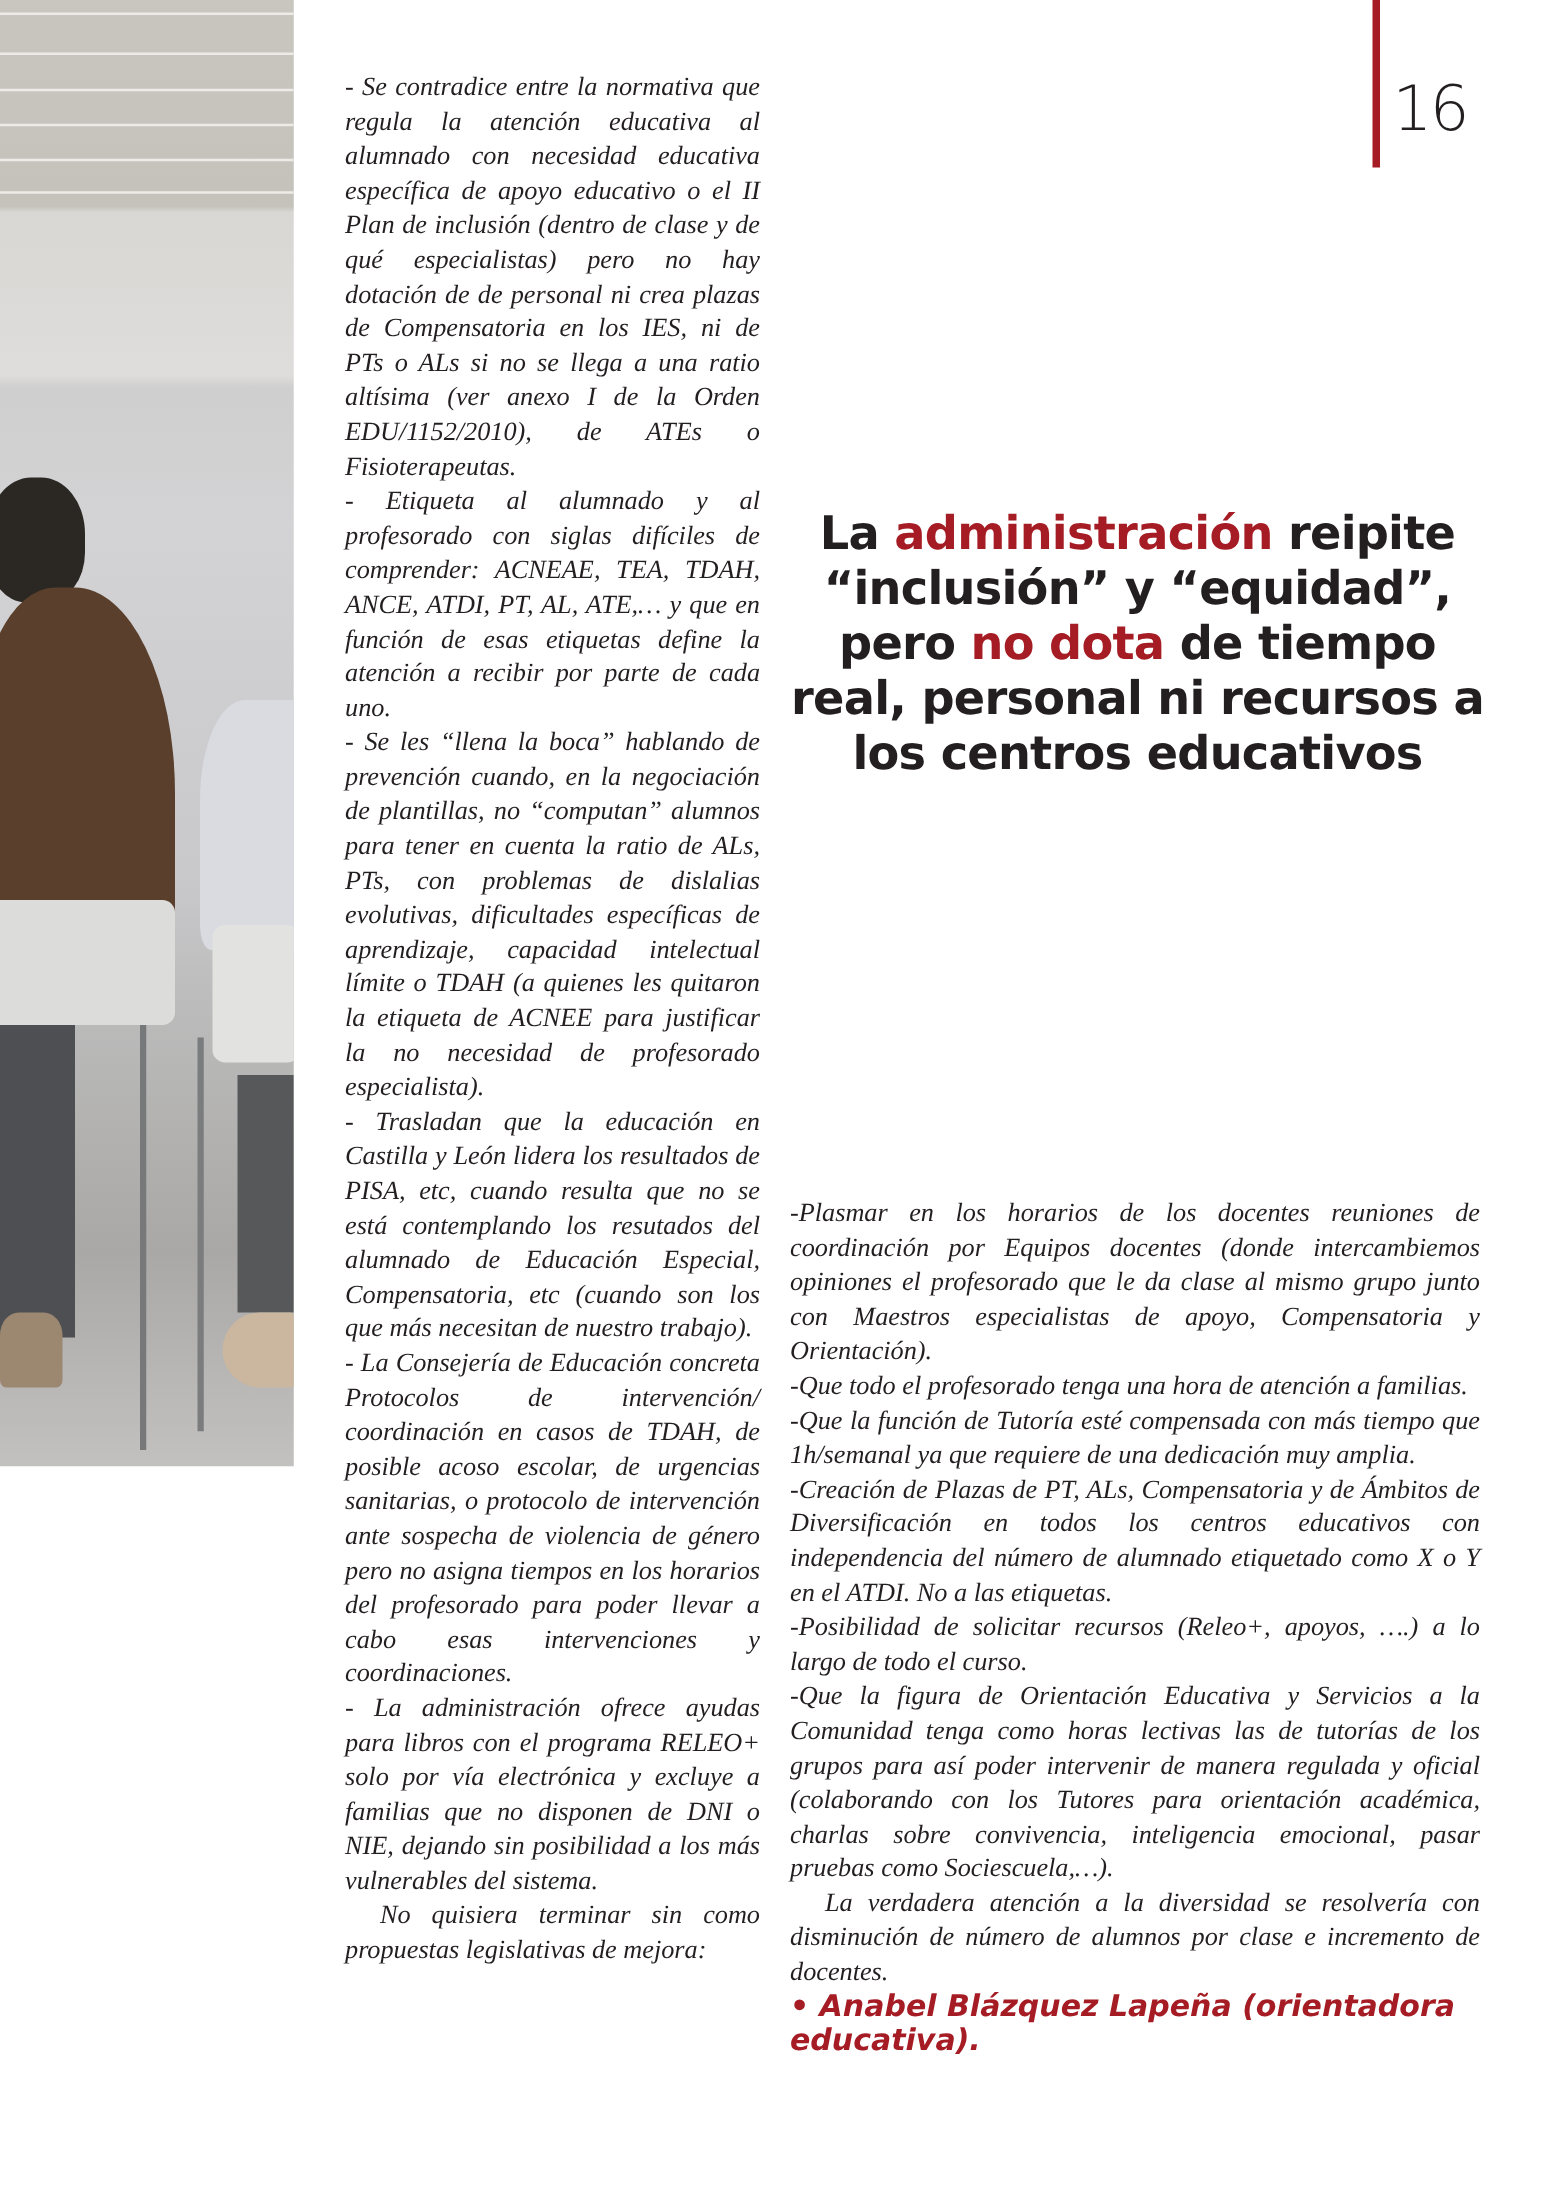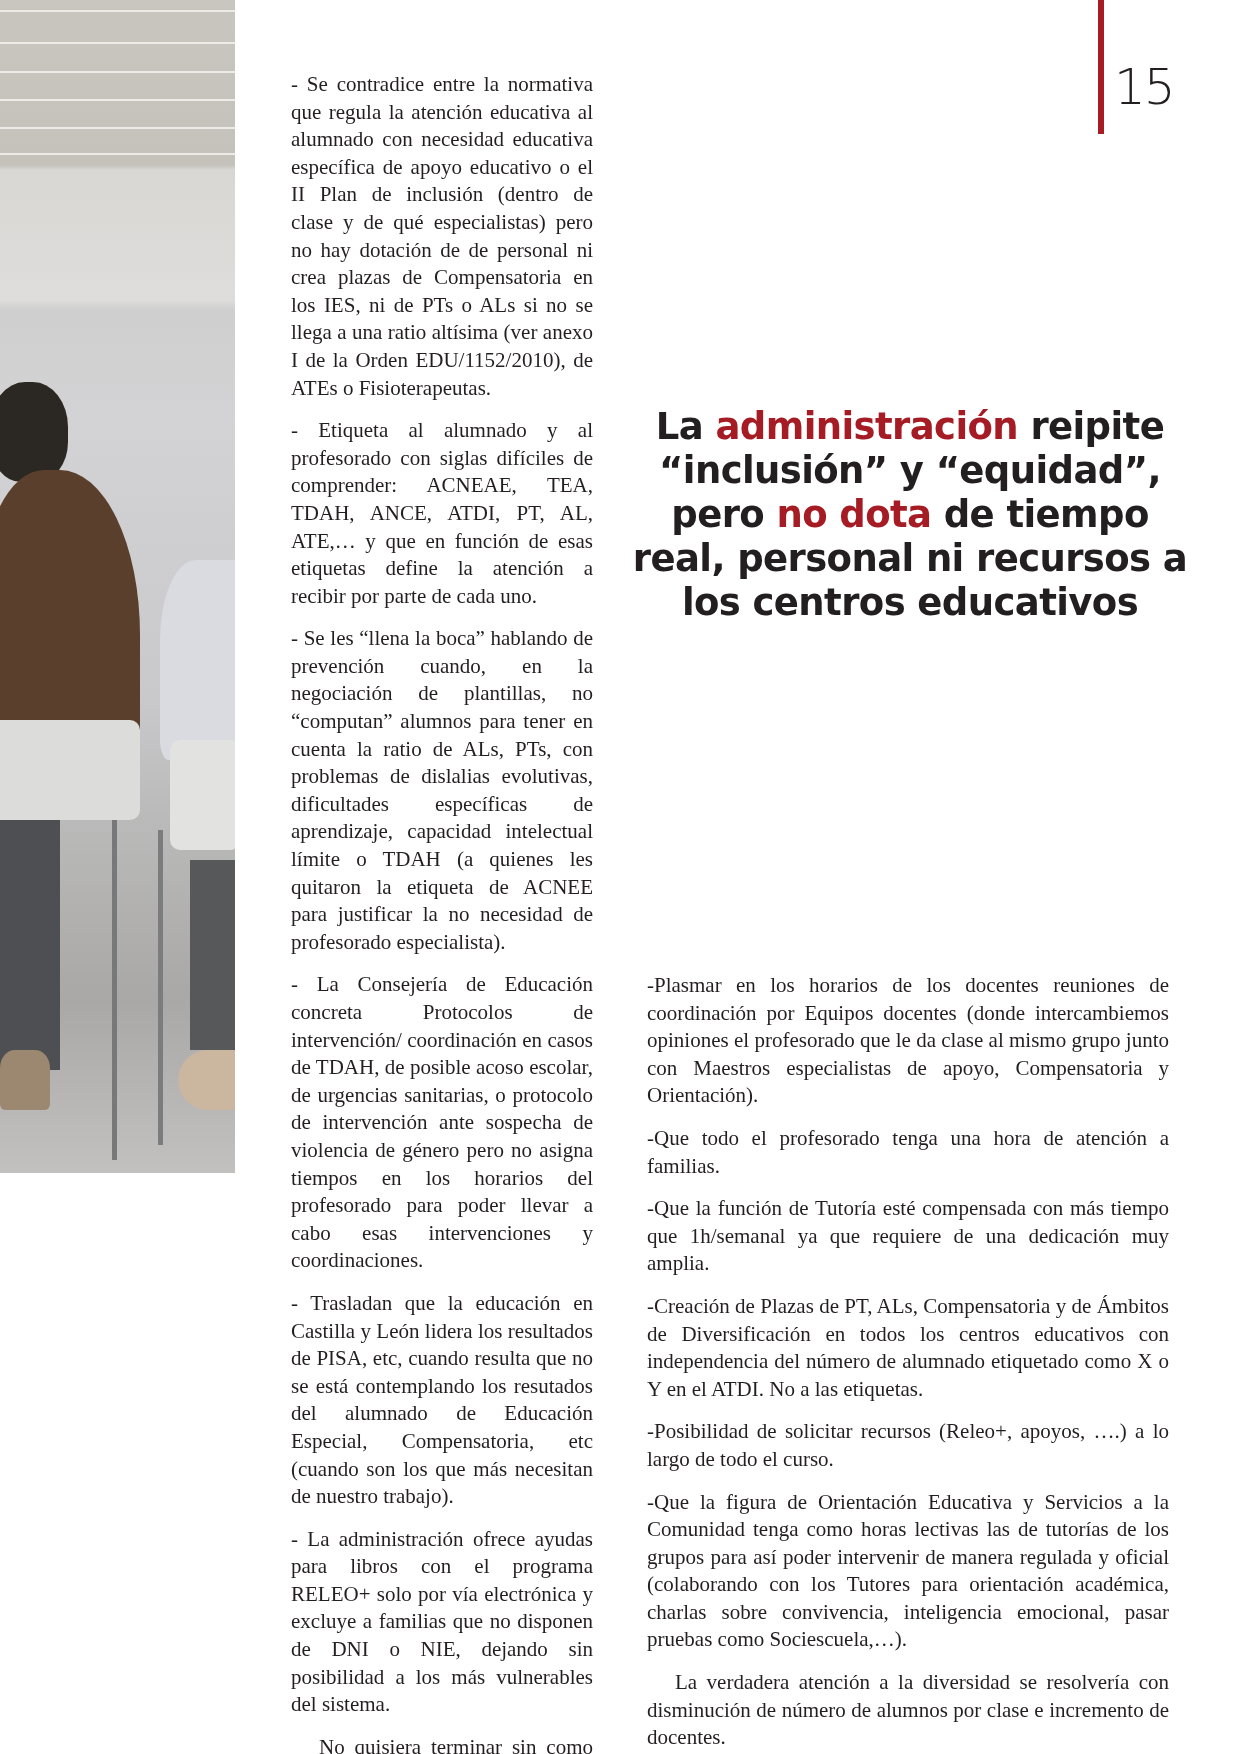--- a/index.html
+++ b/index.html
@@ -6,21 +6,21 @@
   body { width:1241px; height:1754px; background:#ffffff; position:relative; overflow:hidden; font-family:"Liberation Serif", serif; color:#231f20; }
   .photo { position:absolute; left:0; top:0; width:235px; height:1173px; overflow:hidden;
     background: linear-gradient(180deg, #c9c6c0 0px, #c5c2bb 165px, #d8d7d4 170px, #dedddb 300px, #cfcfcf 310px, #d3d3d5 420px, #c9c9cc 700px, #bcbcbc 800px, #a9a8a6 1000px, #c2c1bf 1173px); }
   .photo .slat { position:absolute; left:0; width:100%; height:2px; background:#ecebe8; }
   .photo .fig { position:absolute; }
   .redbar { position:absolute; left:1098px; top:0; width:6px; height:134px; background:#a61c24; }
   .pagenum { position:absolute; left:1114px; top:58px; font-family:"DejaVu Sans", sans-serif; font-weight:200; font-size:50px; color:#231f20; letter-spacing:-2px; }
   .col { position:absolute; font-size:21px; line-height:27.6px; text-align:justify; hyphens:manual; }
   .col-left { left:276px; top:56px; width:332px; }
   .col-right { left:632px; top:957px; width:552px; }
-  .col p { margin:15px; }
+  .col p { margin:0;font-style:italic; }
   .col p.indent { text-indent:28px; }
   .headline { position:absolute; left:630px; top:405px; width:560px; text-align:center; font-family:"DejaVu Sans", sans-serif; font-weight:bold; font-size:37px; line-height:44px; color:#231f20; letter-spacing:-0.6px; }
   .headline .hl { color:#a61c24; }
   .author { font-family:"DejaVu Sans", sans-serif; font-weight:bold; color:#a61c24; font-size:24px; text-align:left; margin-top:2px; }
 </style>
 </head>
 <body>
 
 <div class="photo">
   <div class="slat" style="top:10px"></div>
@@ -36,28 +36,28 @@
   <div class="fig" style="left:170px;top:740px;width:70px;height:110px;border-radius:10px;background:#e2e2e0;"></div>
   <div class="fig" style="left:0px;top:820px;width:60px;height:250px;background:#4d4f52;"></div>
   <div class="fig" style="left:190px;top:860px;width:45px;height:190px;background:#56585a;"></div>
   <div class="fig" style="left:112px;top:820px;width:5px;height:340px;background:#77787a;"></div>
   <div class="fig" style="left:158px;top:830px;width:5px;height:315px;background:#7b7c7e;"></div>
   <div class="fig" style="left:0px;top:1050px;width:50px;height:60px;border-radius:30% 30% 10% 10%;background:#9c8770;"></div>
   <div class="fig" style="left:178px;top:1050px;width:60px;height:60px;border-radius:50% 10% 10% 50%;background:#cbb79f;"></div>
 </div>
 
 <div class="redbar"></div>
-<div class="pagenum">15</div>
+<div class="pagenum">16</div>
 
 <div class="col col-left">
   <p>- Se contradice entre la normativa que regula la atención educativa al alumnado con necesidad educativa específica de apoyo educativo o el II Plan de inclusión (dentro de clase y de qué especialistas) pero no hay dotación de de personal ni crea plazas de Compensatoria en los IES, ni de PTs o ALs si no se llega a una ratio altísima (ver anexo I de la Orden EDU/1152/2010), de ATEs o Fisioterapeutas.</p>
   <p>- Etiqueta al alumnado y al profesorado con siglas difíciles de comprender: ACNEAE, TEA, TDAH, ANCE, ATDI, PT, AL, ATE,… y que en función de esas etiquetas define la atención a recibir por parte de cada uno.</p>
   <p>- Se les “llena la boca” hablando de prevención cuando, en la negociación de plantillas,  no “computan” alumnos para tener en cuenta la ratio de ALs, PTs, con problemas de dislalias evolutivas, dificultades específicas de aprendizaje, capacidad intelectual límite o TDAH (a quienes les quitaron la etiqueta de ACNEE para justificar la no necesidad de profesorado especialista).</p>
+  <p>- Trasladan que la educación en Castilla y León lidera los resultados de PISA, etc, cuando resulta que no se está contemplando los resutados del alumnado de Educación Especial, Compensatoria, etc (cuando son los que más necesitan de nuestro trabajo).</p>
   <p>- La Consejería de Educación concreta Protocolos de intervención/ coordinación en casos de TDAH, de posible acoso escolar, de urgencias sanitarias, o protocolo de intervención ante sospecha de violencia de género pero no asigna tiempos en los horarios del profesorado para poder llevar a cabo esas intervenciones y coordinaciones.</p>
-  <p>- Trasladan que la educación en Castilla y León lidera los resultados de PISA, etc, cuando resulta que no se está contemplando los resutados del alumnado de Educación Especial, Compensatoria, etc (cuando son los que más necesitan de nuestro trabajo).</p>
   <p>- La administración ofrece ayudas para libros con el programa RELEO+ solo por vía electrónica y excluye a familias que no disponen de DNI o NIE, dejando sin posibilidad a los más vulnerables del sistema.</p>
   <p class="indent">No quisiera terminar sin como propuestas legislativas de mejora:</p>
 </div>
 
 <div class="headline">
   <span>La </span><span class="hl">administración</span><span> reipite “inclusión” y “equidad”, pero </span><span class="hl">no dota</span><span> de tiempo real, personal ni recursos a los centros educativos</span>
 </div>
 
 <div class="col col-right">
   <p>-Plasmar en los horarios de los docentes reuniones de coordinación por Equipos docentes (donde intercambiemos opiniones el profesorado que le da clase al mismo grupo junto con Maestros especialistas de apoyo, Compensatoria y Orientación).</p>

